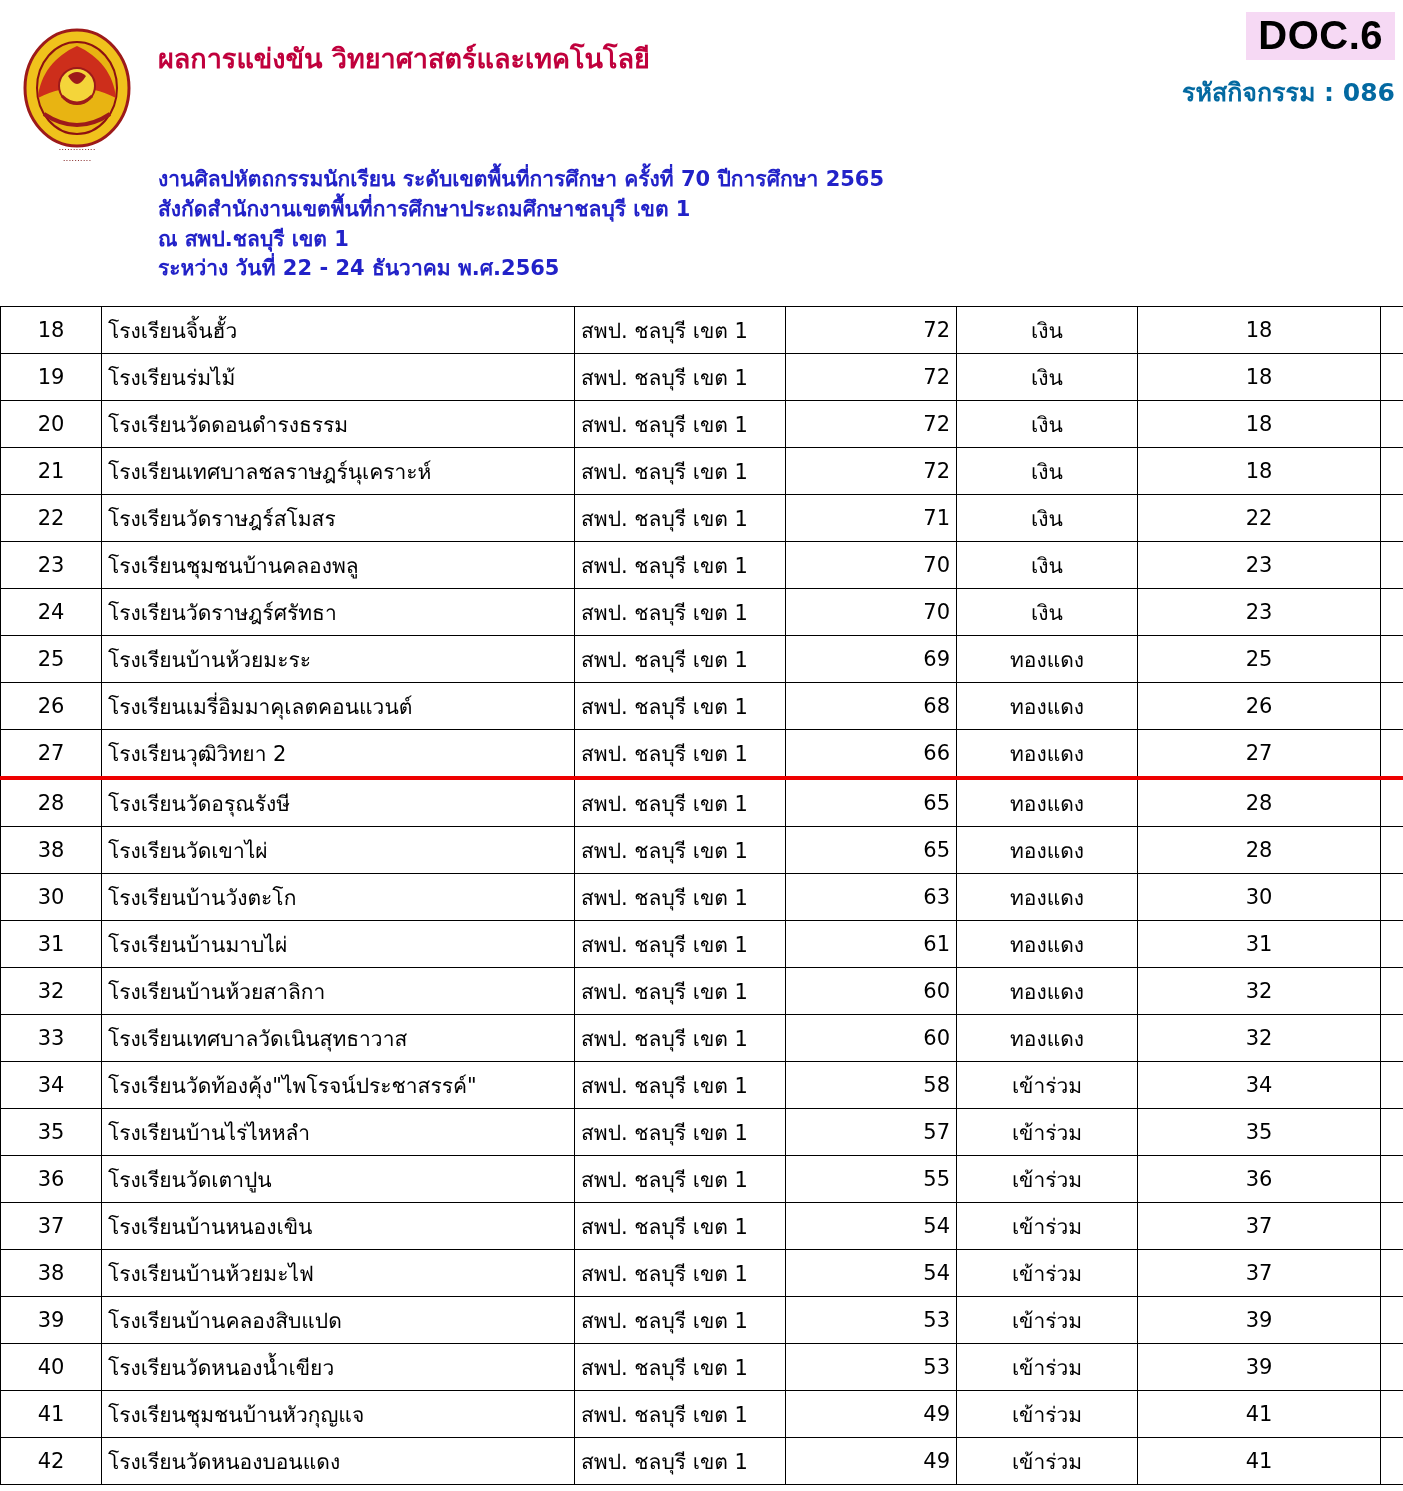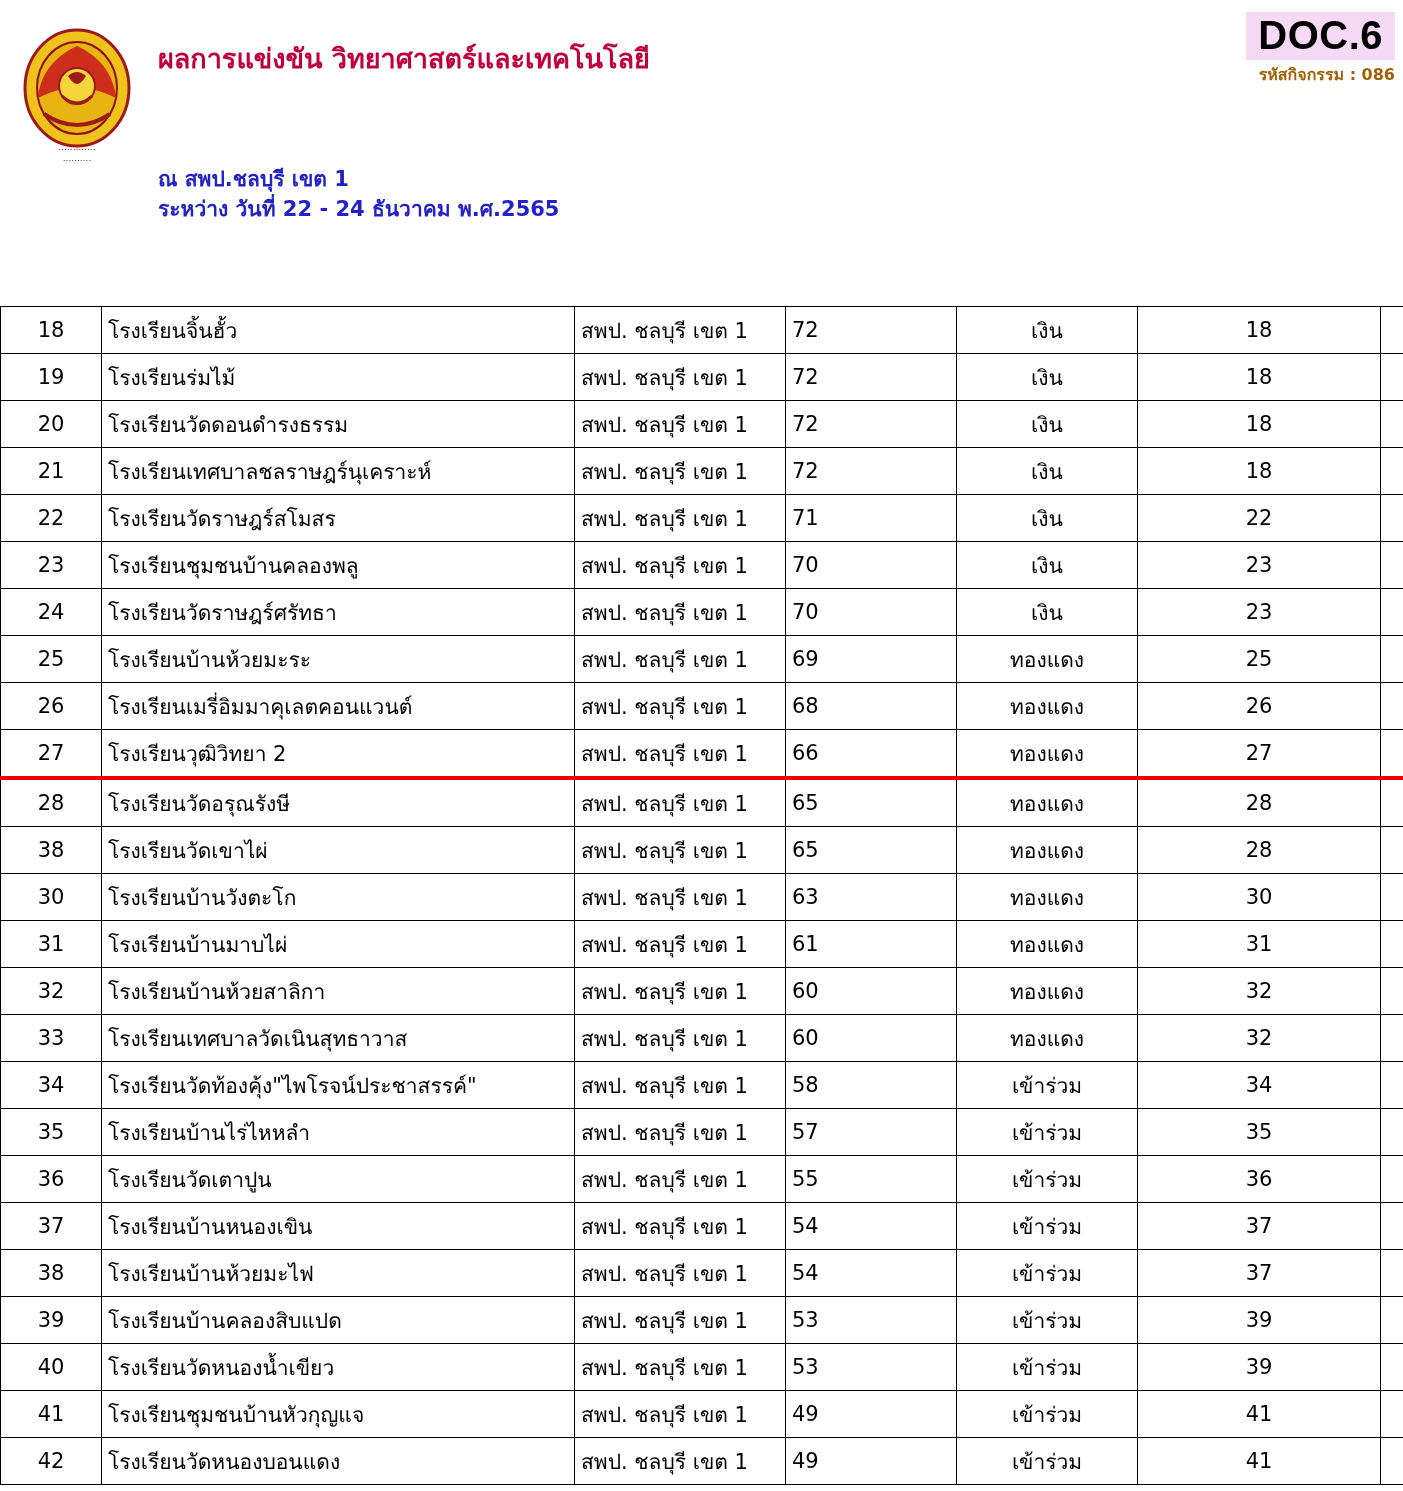--- a/index.html
+++ b/index.html
@@ -36,23 +36,23 @@
     background: #f6d9f4;
     color: #000;
     font-size: 40px;
     font-weight: bold;
     letter-spacing: 0.5px;
     padding: 2px 12px 4px 12px;
     line-height: 1.05;
     font-family: "Liberation Sans", sans-serif;
   }
   .activity-code {
-    margin-top: 2px;
-    font-size: 16px;
-    color: #a16207;
+    margin-top: 12px;
+    font-size: 25px;
+    color: #0369a1;
     font-weight: bold;
     font-family: "DejaVu Sans", sans-serif;
   }
 
   .logo {
     position: absolute;
     left: 10px;
     top: 18px;
     width: 135px;
     height: 150px;
@@ -98,21 +98,21 @@
     height: 46px;
     font-size: 21px;
     color: #000;
     padding: 0 6px;
     overflow: hidden;
     white-space: nowrap;
   }
   td.c-rank      { width: 88px;  text-align: center; }
   td.c-school    { width: 460px; text-align: left; padding-left: 12px; }
   td.c-area      { width: 198px; }
-  td.c-score     { width: 158px; text-align: left; }
+  td.c-score     { width: 158px; text-align: right; }
   td.c-medal     { width: 168px; text-align: center; }
   td.c-order     { width: 230px; text-align: center; }
   td.c-note      { width: 101px; }
 
   tr.redline td {
     border-top: 4px solid #ee0000;
   }
   tr.firstrow td {
     border-top: 1px solid #000;
   }
@@ -144,20 +144,22 @@
           <text x="67" y="143" font-size="9" text-anchor="middle" fill="#7a1414" font-family="DejaVu Sans, sans-serif">..........</text>
         </g>
       </svg>
     </div>
 
     <div class="title-block">
       <div class="title-line">ผลการแข่งขัน วิทยาศาสตร์และเทคโนโลยี</div>
     </div>
 
     <div class="subtitle-block">
+      <div class="subtitle-line">งานศิลปหัตถกรรมนักเรียน ระดับเขตพื้นที่การศึกษา ครั้งที่ 70 ปีการศึกษา 2565</div>
+      <div class="subtitle-line">สังกัดสำนักงานเขตพื้นที่การศึกษาประถมศึกษาชลบุรี เขต 1</div>
       <div class="subtitle-line">ณ สพป.ชลบุรี เขต 1</div>
       <div class="subtitle-line">ระหว่าง วันที่ 22 - 24 ธันวาคม พ.ศ.2565</div>
     </div>
 
   </div>
 
   <table class="results">
     <tbody>
         <tr class="firstrow">
           <td class="c-rank">18</td>

